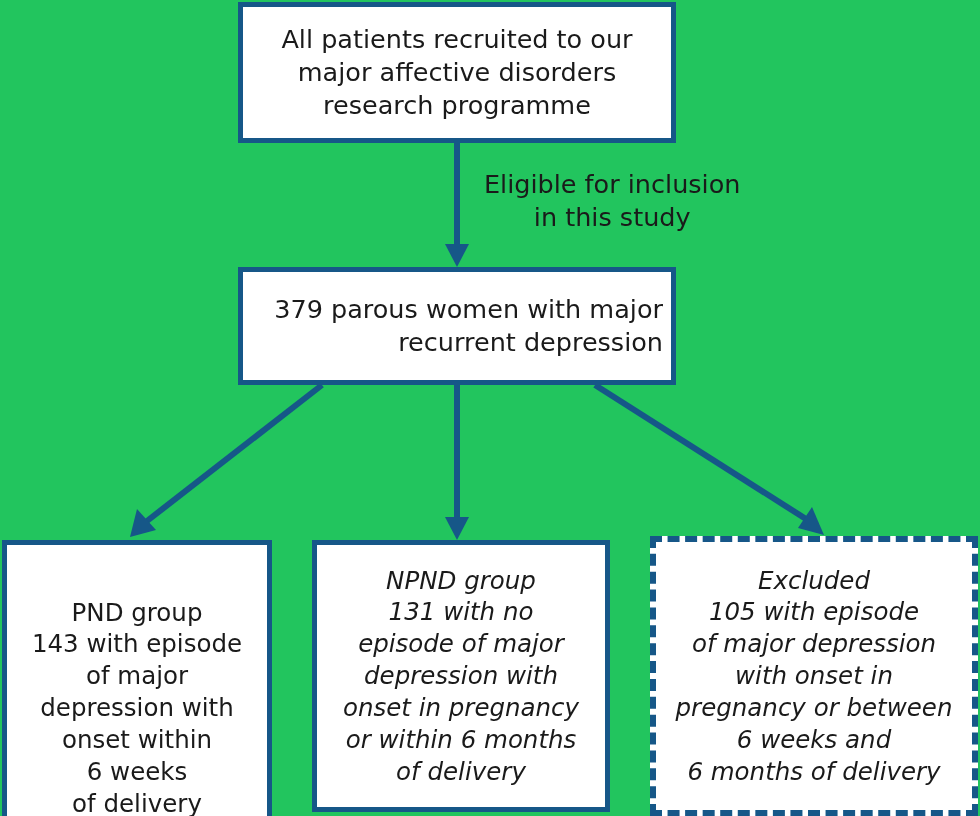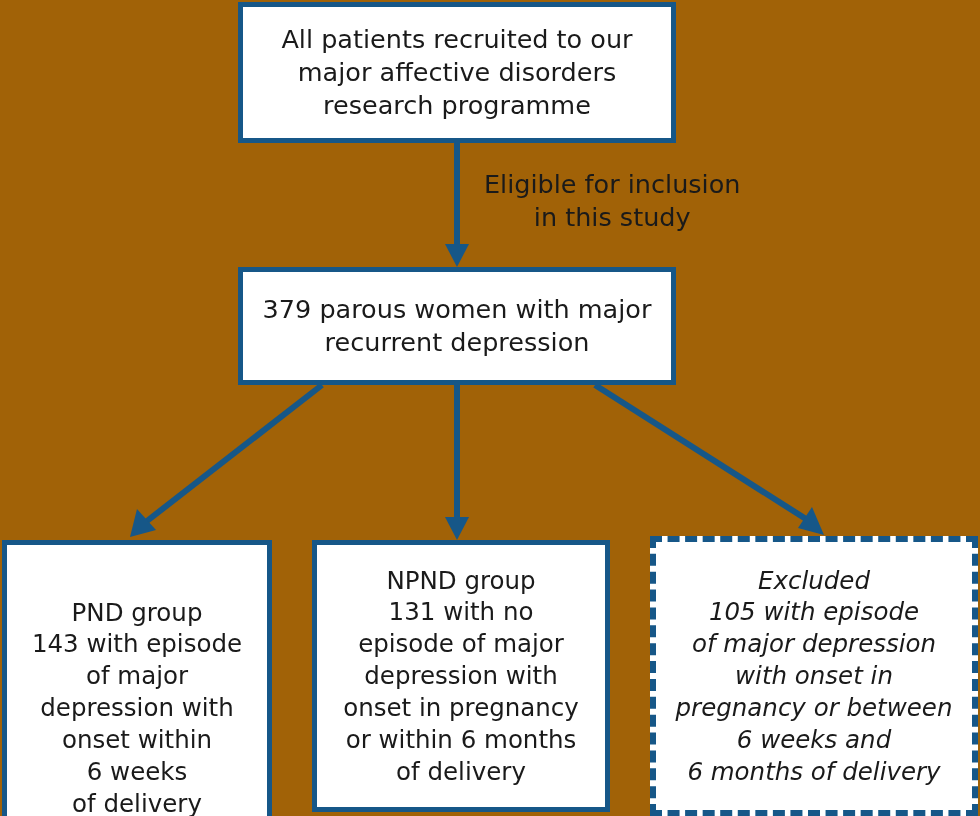--- a/index.html
+++ b/index.html
@@ -4,21 +4,21 @@
 <style>
   html, body {
     margin: 0;
     padding: 0;
     background: #ffffff;
   }
   #flowchart {
     position: relative;
     width: 980px;
     height: 816px;
-    background: #a16207;
+    background: #22c55e;
     font-family: "DejaVu Sans", "Liberation Sans", sans-serif;
     overflow: hidden;
   }
   .node {
     position: absolute;
     box-sizing: border-box;
     background: #ffffff;
     display: flex;
     align-items: center;
     justify-content: center;
@@ -44,38 +44,40 @@
   }
 
   
   #node-parous-women {
     left: 238px;
     top: 267px;
     width: 438px;
     height: 118px;
     border: 5px solid #165788;
     font-size: 25.5px;
+    text-align: right;
   }
 
   
   #node-pnd-group {
     left: 2px;
     top: 540px;
     width: 270px;
     height: 336px;
     border: 5px solid #165788;
     font-size: 24.5px;
   }
   #node-npnd-group {
     left: 312px;
     top: 540px;
     width: 298px;
     height: 272px;
     border: 5px solid #165788;
     font-size: 24.5px;
+    font-style: italic;
   }
   #node-excluded-group {
     left: 650px;
     top: 536px;
     width: 328px;
     height: 280px;
     border: 6px dashed #165788;
     font-size: 24.5px;
     font-style: italic;
   }

